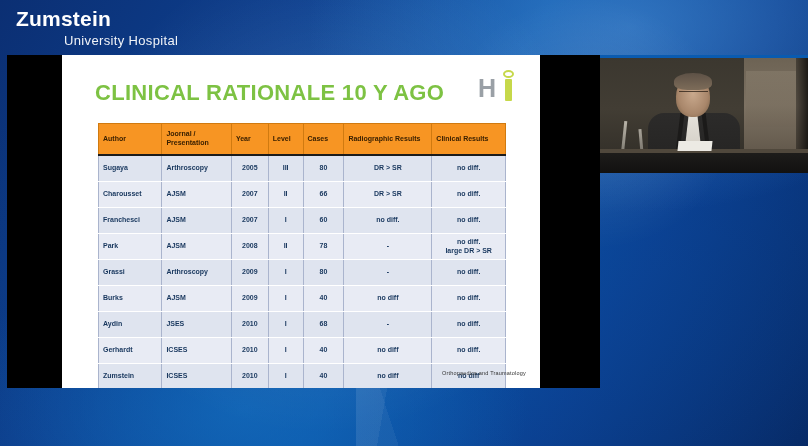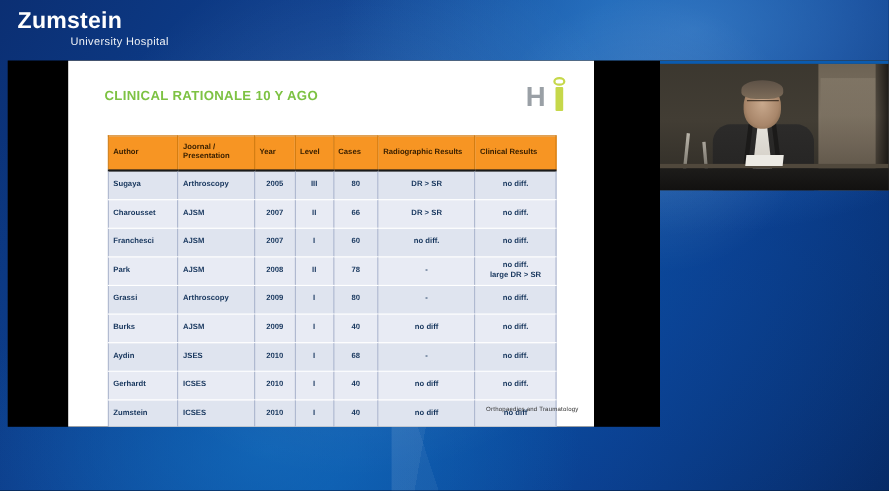--- a/index.html
+++ b/index.html
@@ -36,34 +36,34 @@
     background:
       linear-gradient(100deg, rgba(255,255,255,.055) 0 14%, rgba(255,255,255,0) 14% 100%),
       linear-gradient(72deg, rgba(255,255,255,.05) 0 11%, rgba(255,255,255,0) 11% 100%),
       radial-gradient(closest-side ellipse at 30% 40%, rgba(255,255,255,.05), rgba(255,255,255,0) 70%);
     pointer-events:none;
   }
 
   
   .brand{position:absolute;left:16px;top:8px;color:#fff;user-select:none;}
   .brand-name{font-size:21px;font-weight:700;letter-spacing:.2px;line-height:1.05;}
-  .brand-sub{font-size:10px;letter-spacing:.35px;margin-top:3px;opacity:.94;padding-left:48px;}
+  .brand-sub{font-size:13px;letter-spacing:.35px;margin-top:3px;opacity:.94;padding-left:48px;}
 
   
   .pres{
     position:absolute;left:7px;top:55px;width:593px;height:333px;
     background:#000;overflow:hidden;
   }
   .slide{
     position:absolute;left:55px;top:0;width:478px;height:333px;
     background:#ffffff;overflow:hidden;
   }
   .slide-title{
     position:absolute;left:33px;top:25px;
-    font-size:12px;font-weight:700;color:#7dc243;letter-spacing:.3px;
+    font-size:22px;font-weight:700;color:#7dc243;letter-spacing:.3px;
     white-space:nowrap;
   }
   
   .hi-logo{position:absolute;right:18px;top:12px;width:44px;height:36px;}
   .hi-h{
     position:absolute;left:0;top:9px;font-size:25px;font-weight:700;
     color:#9aa0a6;line-height:1;letter-spacing:-1px;
   }
   .hi-i-stem{
     position:absolute;left:27px;top:12px;width:7px;height:22px;

